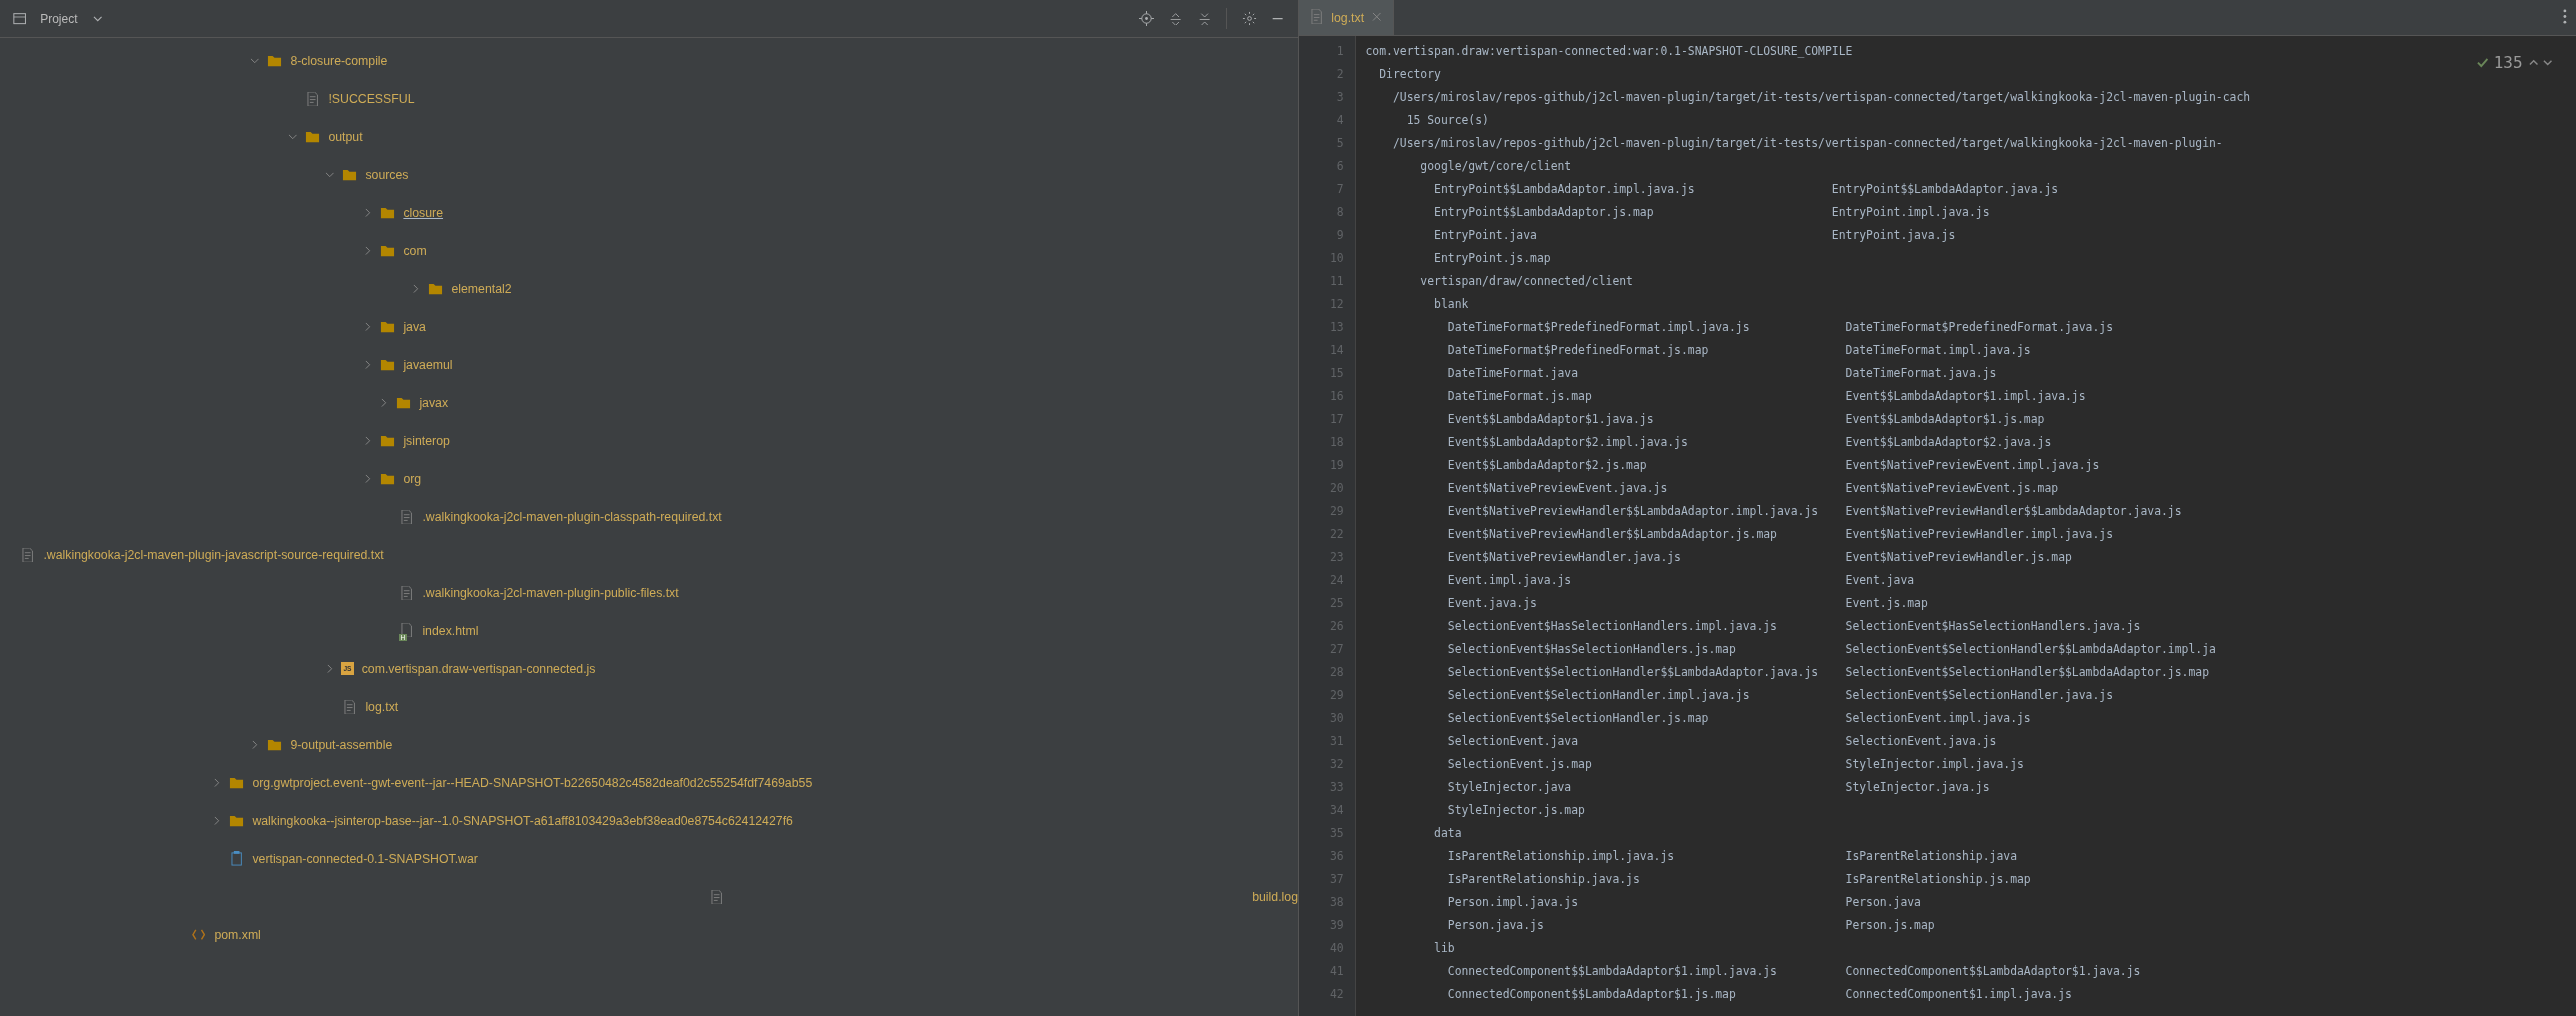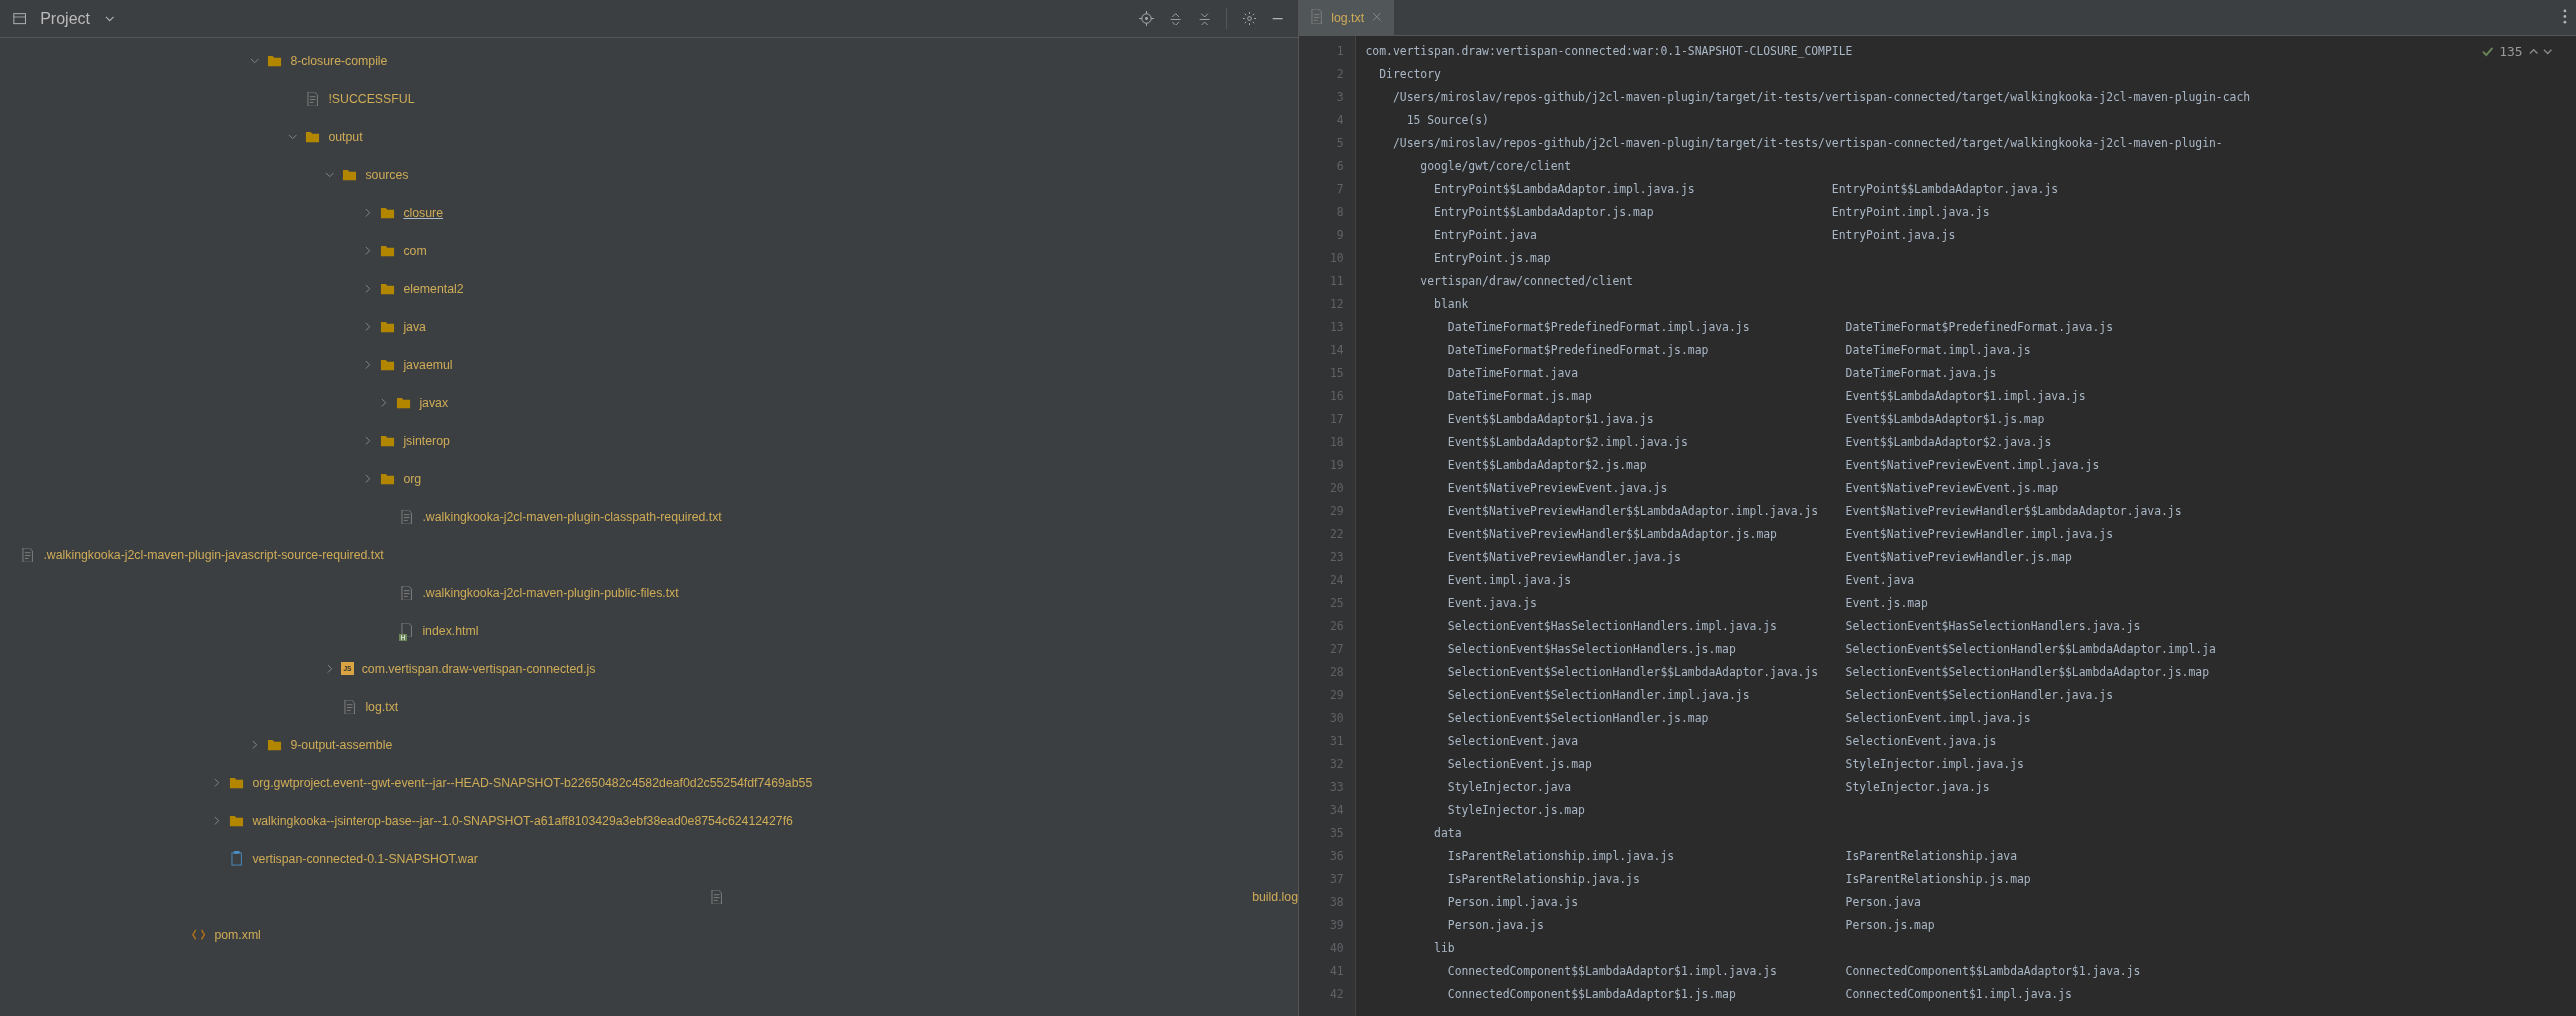--- a/index.html
+++ b/index.html
@@ -13,21 +13,21 @@
   height: 1017px;
 }
 .container { display: flex; height: 100%; }
 .left-panel { width: 1299px; background: #3c3f41; display: flex; flex-direction: column; border-right: 0.9px solid #555; }
 .right-panel { flex: 1; background: #2b2b2b; display: flex; flex-direction: column; }
 .toolbar { height: 38px; background: #3c3f41; display: flex; align-items: center; padding: 0 7.6px; border-bottom: 0.9px solid #555; }
 .toolbar-left { display: flex; align-items: center; gap: 7.6px; }
 .toolbar-spacer { flex: 1; }
 .toolbar-right { display: flex; align-items: center; gap: 3.8px; }
 .icon-btn { width: 25px; height: 25px; display: flex; align-items: center; justify-content: center; color: #afb1b3; cursor: pointer; border-radius: 2.8px; }
-.project-label { color: #bbb; font-size: 16px; }
+.project-label { color: #bbb; font-size: 12px; }
 .vsep { width: 0.9px; height: 21px; background: #555; margin: 0 5.7px; }
 .tree { flex: 1; overflow: auto; padding: 3.8px 0; position: relative; }
 .tree::-webkit-scrollbar { width: 11.4px; }
 .tree::-webkit-scrollbar-thumb { background: #5a5d5f; border-radius: 1.9px; }
 .tree::-webkit-scrollbar-track { background: #3c3f41; }
 .tree-row { display: flex; align-items: center; height: 38px; white-space: nowrap; cursor: pointer; }
 .tree-arrow { width: 15px; height: 15px; display: flex; align-items: center; justify-content: center; color: #888; margin-right: 3.8px; flex-shrink: 0; }
 .tree-icon { width: 17px; height: 17px; display: flex; align-items: center; justify-content: center; margin-right: 7.6px; flex-shrink: 0; }
 .tree-label { color: #cfac57; font-size: 12.3px; }
 .folder-icon svg { fill: #b38600; }
@@ -44,21 +44,21 @@
 .tab-label { color: #cfac57; font-size: 12.3px; }
 .tab-close { color: #888; cursor: pointer; }
 .tab-spacer { flex: 1; }
 .tab-actions { padding: 0 9.5px; color: #afb1b3; cursor: pointer; }
 
 .editor { flex: 1; display: flex; overflow: hidden; font-family: 'Menlo','Consolas',monospace; font-size: 11.4px; position: relative; }
 .gutter { width: 57px; background: #313335; color: #606366; text-align: right; padding: 3.8px 11.4px 3.8px 0; line-height: 23px; border-right: 0.9px solid #444; }
 .code { flex: 1; padding: 3.8px 0 3.8px 9.5px; line-height: 23px; color: #a9b7c6; white-space: pre; overflow: auto; }
 .code-line { height: 23px; }
 .line-num { height: 23px; display: block; }
-.inspection { position: absolute; top: 8px; right: 23px; display: flex; align-items: center; gap: 5.7px; color: #6a8759; font-size: 13px; z-index: 5; }
+.inspection { position: absolute; top: 17px; right: 23px; display: flex; align-items: center; gap: 5.7px; color: #6a8759; font-size: 16px; z-index: 5; }
 .inspection .count { color: #999; }
 .inspection svg { fill: #6a8759; }
 .inspection .arrows { display: flex; gap: 1.9px; color: #888; }
 </style>
 </head>
 <body>
 
 <div class="container">
 
   <div class="left-panel">
@@ -185,21 +185,21 @@
               <path d="M3 1 L7 5 L3 9" fill="none" stroke="#888"></path>
             </svg>
           </span>
           <span class="tree-icon folder-icon">
             <svg width="15" height="13.3" viewBox="0 0 16 14">
               <path d="M1 2 h5 l2 2 h7 v9 H1 Z" fill="#b38600"></path>
             </svg>
           </span>
           <span class="tree-label">com</span>
         </div>
-        <div class="tree-row" style="padding-left: 360px;">
+        <div class="tree-row" style="padding-left: 360px; margin-left: 48px;">
           <span class="tree-arrow">
             <svg width="9.5" height="9.5" viewBox="0 0 10 10">
               <path d="M3 1 L7 5 L3 9" fill="none" stroke="#888"></path>
             </svg>
           </span>
           <span class="tree-icon folder-icon">
             <svg width="15" height="13.3" viewBox="0 0 16 14">
               <path d="M1 2 h5 l2 2 h7 v9 H1 Z" fill="#b38600"></path>
             </svg>
           </span>

